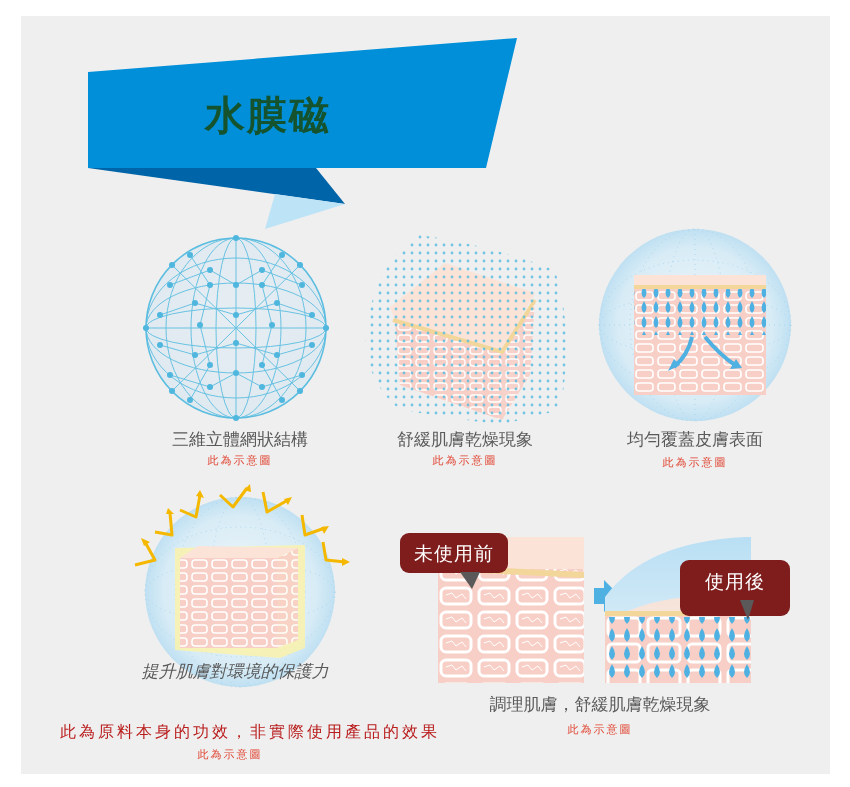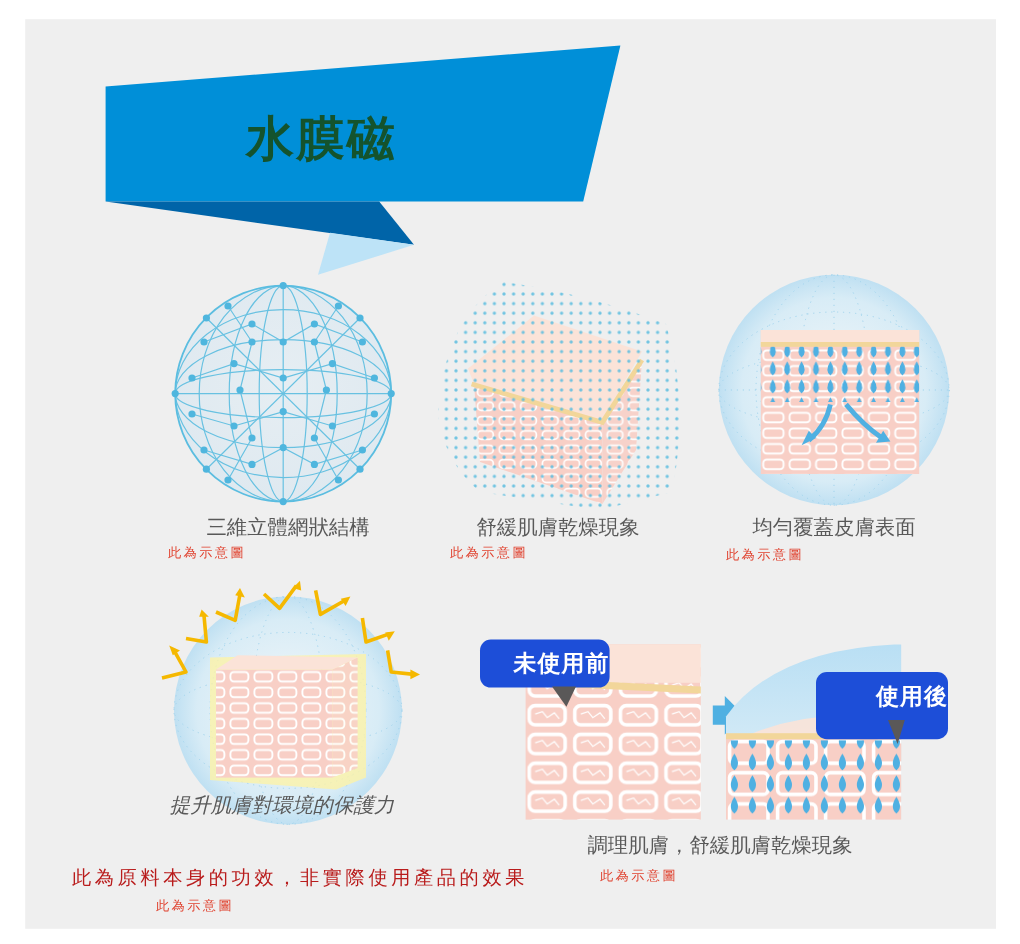--- a/index.html
+++ b/index.html
@@ -3,26 +3,26 @@
 <meta charset="utf-8">
 <style>
   html, body { margin:0; padding:0; background:#ffffff; }
   body { width:850px; height:787px; position:relative; overflow:hidden;
          font-family:"DejaVu Sans", "Liberation Sans", sans-serif; }
   .panel { position:absolute; left:21px; top:16px; width:809px; height:758px; background:#efefef; }
   svg { position:absolute; overflow:visible; }
   .banner-title { position:absolute; left:205px; top:88px; width:160px; color:#14532d;
                   font-size:40px; font-weight:bold; letter-spacing:2px; white-space:nowrap; }
   .cap { position:absolute; text-align:center; color:#595959; font-size:17px; white-space:nowrap; }
-  .note { position:absolute; text-align:left; color:#e0412e; font-size:11px;
+  .note { position:absolute; text-align:center; color:#e0412e; font-size:11px;
           font-family:"DejaVu Serif", "Liberation Serif", serif; letter-spacing:2px; white-space:nowrap; }
   .note-gray { position:absolute; text-align:right; color:#b91c1c; font-size:16px;
           font-family:"DejaVu Serif", "Liberation Serif", serif; letter-spacing:3px; white-space:nowrap; }
-  .bubble { position:absolute; background:#1d4ed8; color:#fff; font-size:19px; font-weight:bold;
-            border-radius:9px; text-align:right; letter-spacing:1px; }
+  .bubble { position:absolute; background:#7f1d1d; color:#fff; font-size:19px; font-weight:normal;
+            border-radius:9px; text-align:center; letter-spacing:1px; }
 </style>
 </head>
 <body>
 
 <div class="panel"></div>
 
 <svg width="850" height="240" style="left:0;top:0;">
   <polygon points="88,72 517,38 486,168 88,168" fill="#008fd8"></polygon>
   <polygon points="88,168 316,168 345,204" fill="#0064a8"></polygon>
   <polygon points="275,194 345,204 265,229" fill="#bde3f7"></polygon>

